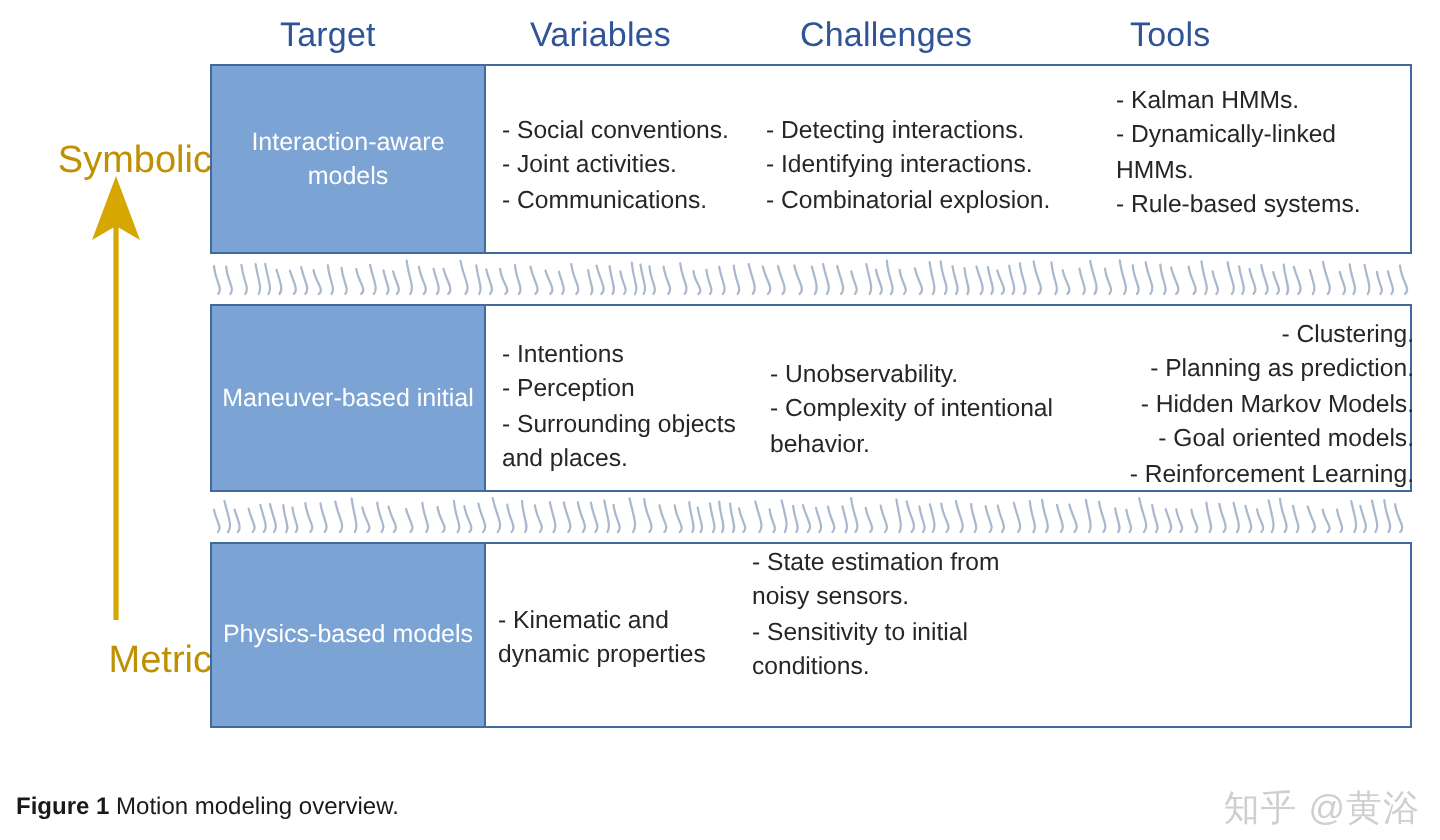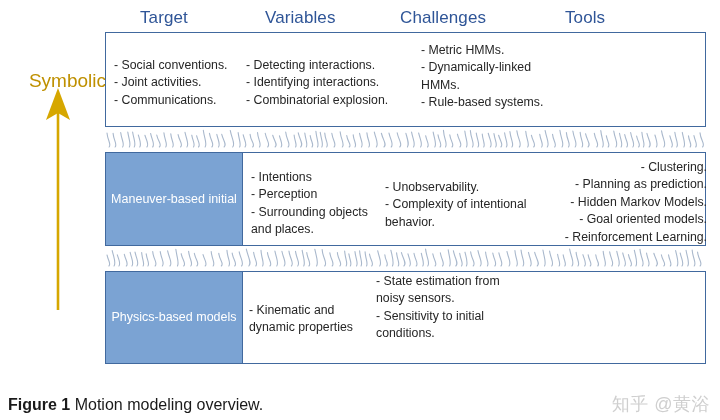--- a/index.html
+++ b/index.html
@@ -121,21 +121,21 @@
     width: 601px;
     overflow: hidden;
   }
   .separator svg { display: block; }
 
   
   #caption {
     position: absolute;
     left: 8px;
     top: 396px;
-    font-size: 16px;
+    font-size: 12px;
     color: #1a1a1a;
     white-space: nowrap;
   }
   #caption-label { font-weight: bold; }
   #caption-text  { font-weight: normal; }
 
   
   #watermark {
     position: absolute;
     right: 10px;
@@ -151,37 +151,40 @@
 
 <div id="figure-area">
 
   <div class="col-header" id="hdr-target">Target</div>
   <div class="col-header" id="hdr-variables">Variables</div>
   <div class="col-header" id="hdr-challenges">Challenges</div>
   <div class="col-header" id="hdr-tools">Tools</div>
 
   <div id="axis">
     <div class="axis-label" id="axis-label-top">Symbolic</div>
+    <div class="axis-label" id="axis-label-bottom">Metric</div>
     <svg id="axis-arrow-svg" viewBox="0 0 96 310">
       <line x1="48" y1="272" x2="48" y2="68" stroke="#d6a700" stroke-width="2.6"></line>
       <polygon points="48,50 60,82 48,75 36,82" fill="#d6a700"></polygon>
     </svg>
   </div>
 
   <div id="rows">
 
     <div class="row" id="row-1">
+      <div class="cell-target">Interaction-aware
+models</div>
       <div class="cell-body">
         <div class="bullets" id="r1-variables">- Social conventions.
 - Joint activities.
 - Communications.</div>
         <div class="bullets" id="r1-challenges">- Detecting interactions.
 - Identifying interactions.
 - Combinatorial explosion.</div>
-        <div class="bullets" id="r1-tools">- Metric HMMs.
+        <div class="bullets" id="r1-tools">- Kalman HMMs.
 - Dynamically-linked
 HMMs.
 - Rule-based systems.</div>
       </div>
     </div>
 
     <div class="separator">
       <svg width="601" height="25" viewBox="0 0 601 25">
         <g id="sq-1" fill="none" stroke="#a9b8cc" stroke-width="1.1" stroke-linecap="round">
             <path d="M2.00,6.06 C2.68,13.73 6.66,17.21 4.10,20.00" stroke="#a9b8cc"></path>

